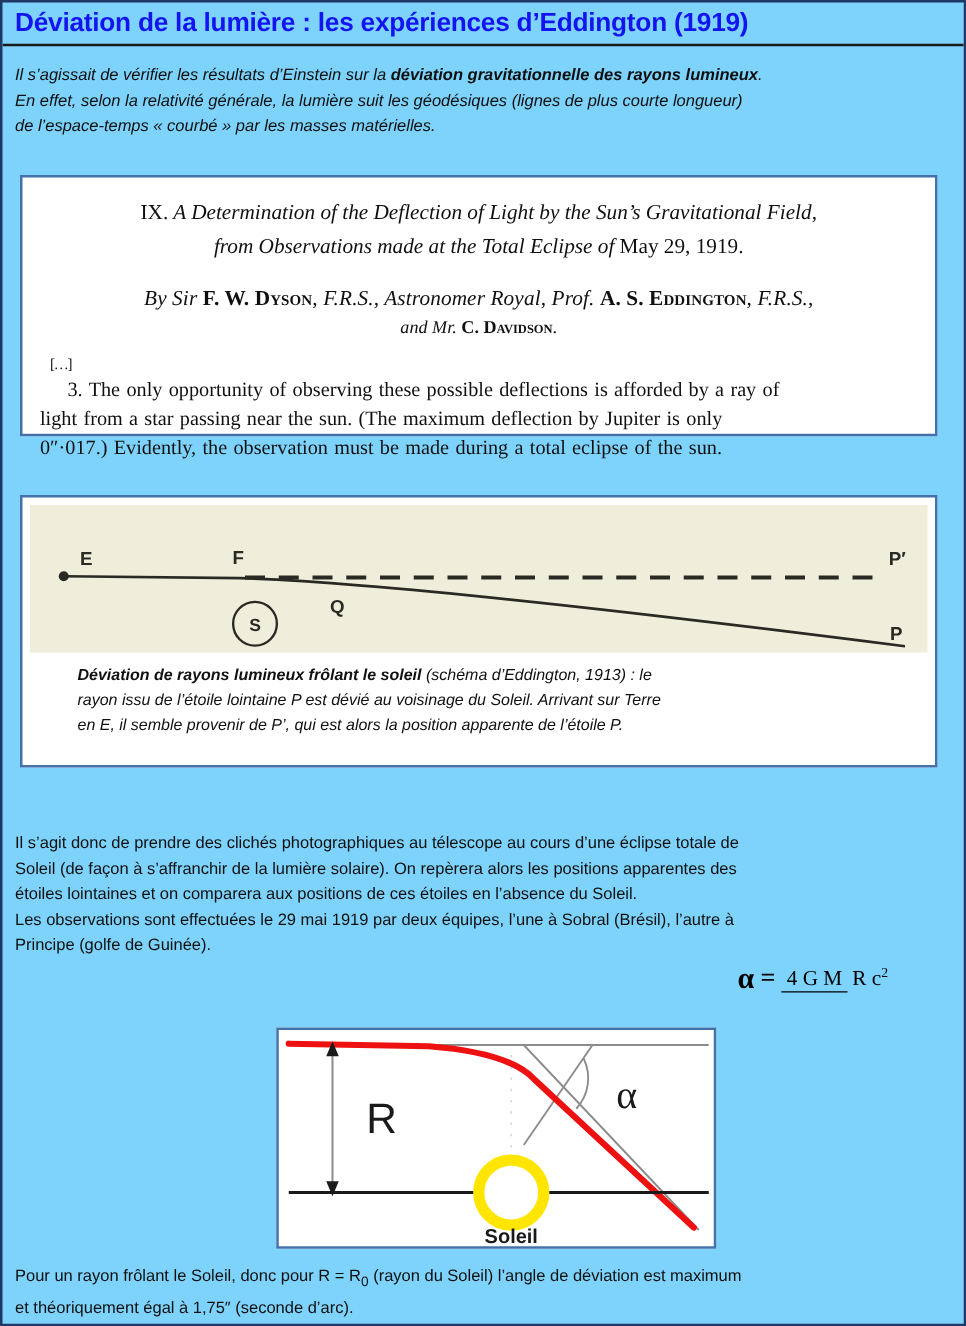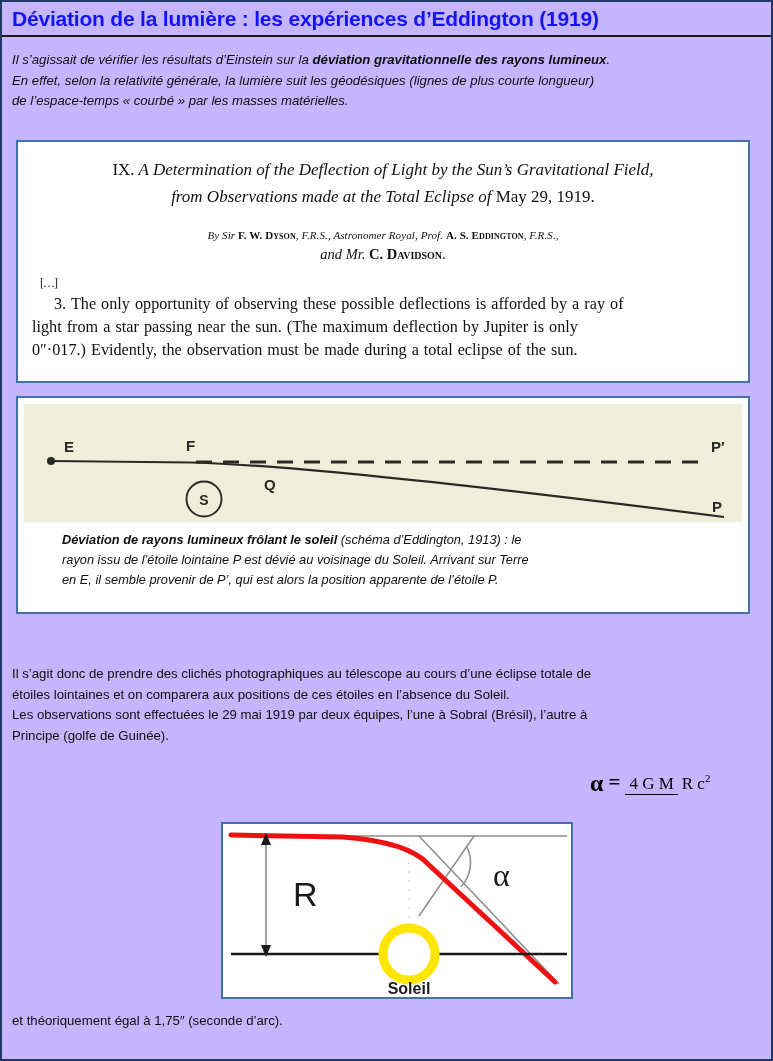--- a/index.html
+++ b/index.html
@@ -11,21 +11,21 @@
   body {
     font-family: "Liberation Sans", sans-serif;
     color: #000000;
   }
   #page {
     position: relative;
     width: 773px;
     height: 1061px;
     box-sizing: border-box;
     border: 2px solid #a21caf;
-    background: #c4b5fd;
+    background: #7dd3fc;
     overflow: hidden;
   }
 
   
   .title-bar {
     position: absolute;
     left: 0; top: 0;
     width: 769px;
     height: 35px;
     box-sizing: border-box;
@@ -58,34 +58,34 @@
     box-sizing: border-box;
     border: 2px solid #4472a8;
     background: #ffffff;
   }
 
   
   .scan {
     left: 14px;
     top: 138px;
     width: 734px;
-    height: 243px;
+    height: 209px;
     padding: 10px 14px 8px 14px;
     font-family: "Liberation Serif", serif;
     color: #101010;
   }
   .scan .ln {
     text-align: center;
     white-space: nowrap;
   }
   .scan .l1 { font-size: 17px; font-style: italic; margin-top: 8px; }
   .scan .l1 .rn { font-style: normal; font-weight: normal; }
   .scan .l2 { font-size: 17px; font-style: italic; margin-top: 7px; }
   .scan .l2 .rn { font-style: normal; }
-  .scan .l3 { font-size: 11px; font-style: italic; margin-top: 22px; letter-spacing: 0.1px; }
+  .scan .l3 { font-size: 17px; font-style: italic; margin-top: 22px; letter-spacing: 0.1px; }
   .scan .l4 { font-size: 14.5px; font-style: italic; margin-top: 5px; }
   .scan .sc { font-variant: small-caps; font-style: normal; font-weight: bold; }
   .scan .up { font-style: normal; }
   .scan .ellipsis {
     text-align: left;
     font-size: 12px;
     margin-top: 13px;
     margin-left: 8px;
     letter-spacing: -1px;
   }
@@ -263,20 +263,21 @@
 
     <div class="edd-cap">
       <div><b>Déviation de rayons lumineux frôlant le soleil</b><span> (schéma d’Eddington, 1913) : le</span></div>
       <div>rayon issu de l’étoile lointaine P est dévié au voisinage du Soleil. Arrivant sur Terre</div>
       <div>en E, il semble provenir de P’, qui est alors la position apparente de l’étoile P.</div>
     </div>
   </div>
 
   <div class="prose" id="p-mid">
     <div>Il s’agit donc de prendre des clichés photographiques au télescope au cours d’une éclipse totale de</div>
+    <div>Soleil (de façon à s’affranchir de la lumière solaire). On repèrera alors les positions apparentes des</div>
     <div>étoiles lointaines et on comparera aux positions de ces étoiles en l’absence du Soleil.</div>
     <div>Les observations sont effectuées le 29 mai 1919 par deux équipes, l’une à Sobral (Brésil), l’autre à</div>
     <div>Principe (golfe de Guinée).</div>
   </div>
 
   <div class="formula-row">
     <div class="frac-wrap">
       <span class="frac-alpha">α</span>
       <span class="frac-eq">=</span>
       <span class="frac">
@@ -308,16 +309,17 @@
 
       <circle cx="186" cy="130" r="26" stroke="#ffe500" stroke-width="9" fill="#ffffff"></circle>
 
       <text x="70" y="82" font-family="'Liberation Sans', sans-serif" font-size="34" fill="#1a1a1a">R</text>
       <text x="270" y="62" font-family="'Liberation Serif', serif" font-size="32" fill="#1a1a1a">α</text>
       <text x="186" y="170" font-family="'Liberation Sans', sans-serif" font-size="16" font-weight="bold" fill="#1a1a1a" text-anchor="middle">Soleil</text>
     </svg>
   </div>
 
   <div class="prose" id="p-bottom">
+    <div><span>Pour un rayon frôlant le Soleil, donc pour R = R</span><sub>0</sub><span> (rayon du Soleil) l’angle de déviation est maximum</span></div>
     <div>et théoriquement égal à 1,75″ (seconde d’arc).</div>
   </div>
 
 </div>
 
 </body></html>

